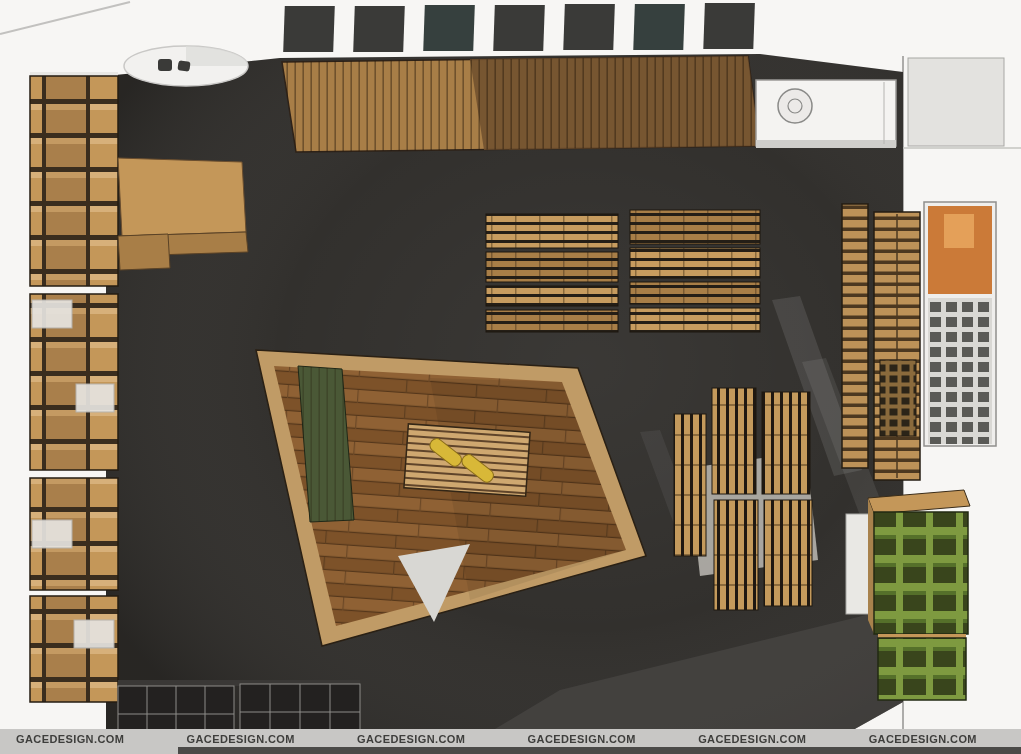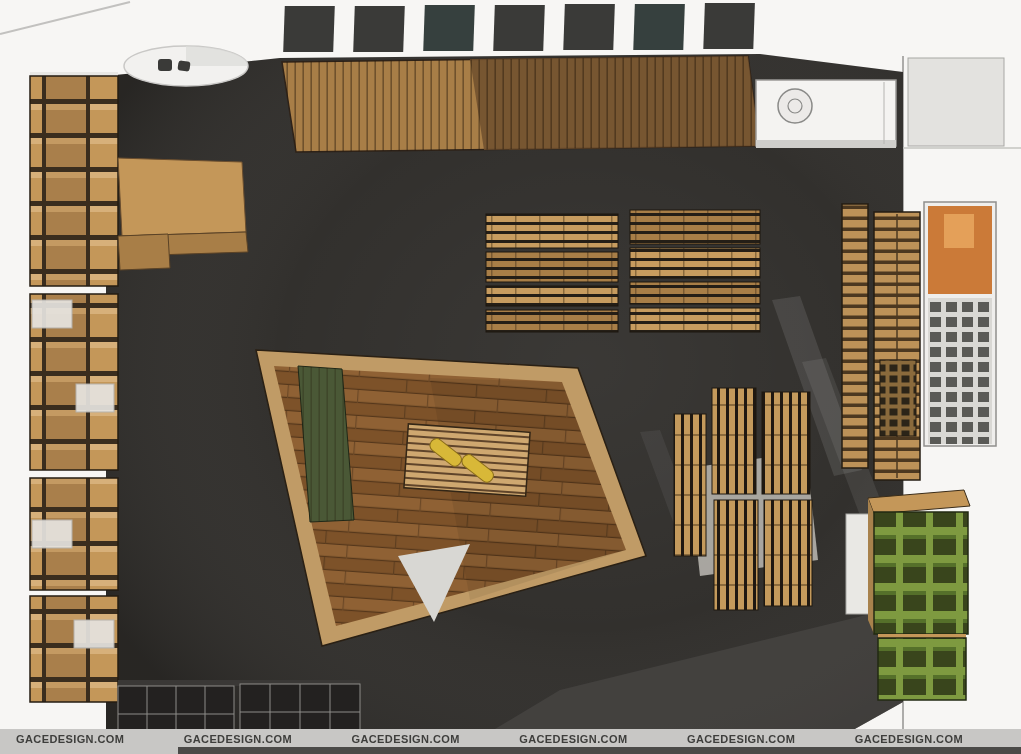--- a/index.html
+++ b/index.html
@@ -9,21 +9,21 @@
   svg{display:block;}
   .floor{fill:var(--floor,#2e2c29);}
   .wallface{fill:var(--wall,#f7f6f4);}
   .wood-l{fill:var(--wood-light,#c49759);}
   .wood-m{fill:var(--wood-mid,#a87e47);}
   .rim{fill:var(--deck-rim,#c09b66);}
   .greenp{fill:var(--green-screen,#4a5836);}
   .cushion{fill:var(--cushion-yellow,#d8b838);stroke:#8a6d1a;stroke-width:1;}
   .wm-bar{position:absolute;left:0;right:0;bottom:0;height:25px;background:var(--bar-bg,#c8c7c5);
           display:flex;justify-content:space-between;align-items:flex-start;
-          padding:4px 58px 0 16px;box-sizing:border-box;z-index:5;}
+          padding:4px 44px 0 16px;box-sizing:border-box;z-index:5;}
   .wm{font-weight:700;font-size:11px;letter-spacing:.4px;color:var(--bar-text,#3e3e3c);}
   .footer-strip{position:absolute;left:178px;right:0;bottom:0;height:7px;background:var(--footer-strip,#4b4a48);z-index:6;}
 </style>
 </head>
 <body>
 
 <div class="canvas">
 <svg width="1021" height="754" viewBox="0 0 1021 754">
   <defs>
     <radialGradient id="g-floorlight" cx="60%" cy="45%" r="70%">

